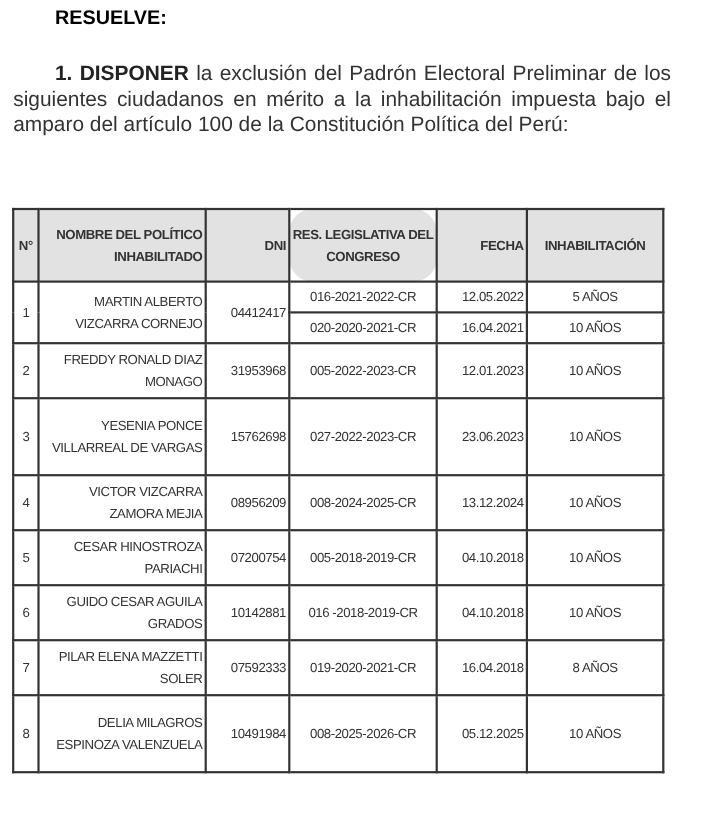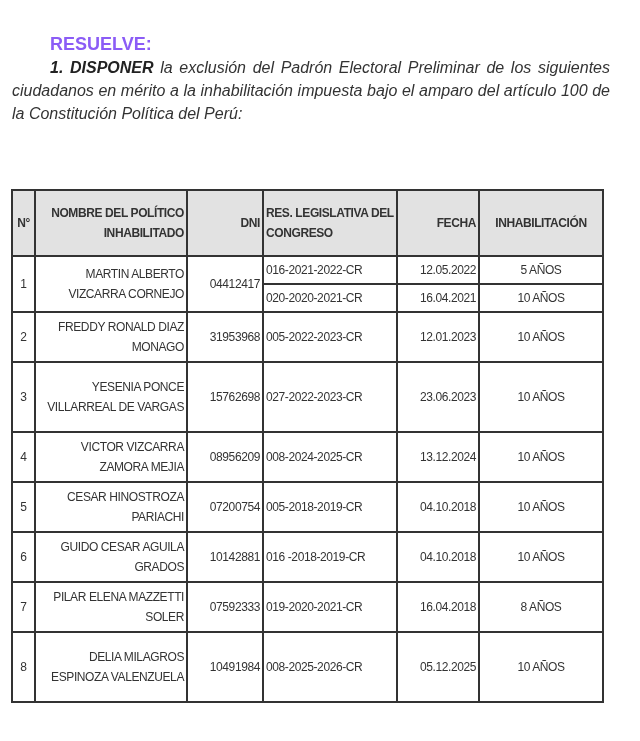--- a/index.html
+++ b/index.html
@@ -4,46 +4,45 @@
   <style>
     html, body { margin: 0; padding: 0; background: #ffffff; }
     body {
       width: 640px; height: 741px; overflow: hidden;
       font-family: "Liberation Sans", sans-serif;
       color: #222;
       position: relative;
     }
     .heading {
       position: absolute; left: 50px; top: 6px;
-      font-weight: bold; font-size: 18px; color: #8b5cf6; margin-top: 28px;
+      font-weight: bold; font-size: 18px; color: #000000;
     }
     .para {
       position: absolute; left: 12px; top: 56px; width: 598px;
-      font-size: 16px; line-height: 23px; text-align: justify;
+      font-size: 19px; line-height: 23px; text-align: justify;
       color: #333;
-      font-style: italic;
     }
     .para .num { padding-left: 38px; font-weight: bold; color: #222; }
     .para .kw { font-weight: bold; color: #222; }
     table {
       position: absolute; left: 11px; top: 189px;
       border-collapse: collapse;
       font-size: 12px; color: #333;
       letter-spacing: -0.4px;
     }
     th, td { border: 2px solid #333; padding: 0 2px; }
     th {
       background: #e2e2e2; font-weight: bold; text-align: center;
       line-height: 20px; font-size: 12px;
     }
     td { line-height: 20px; }
     .c-n { width: 17px; text-align: center; }
     .c-name { width: 146px; text-align: right; }
     .c-dni { width: 70px; text-align: right; }
-    .c-res { width: 128px; text-align: left; }
+    .c-res { width: 128px; text-align: center; border-radius: 21px; }
     .c-date { width: 76px; text-align: right; }
     .c-inh { width: 118px; text-align: center; }
   </style>
 </head>
 <body>
 
 <div class="heading">RESUELVE:</div>
 
 <div class="para"><span class="num">1.</span> <span class="kw">DISPONER</span><span> la exclusión del Padrón Electoral Preliminar de los siguientes ciudadanos en mérito a la inhabilitación impuesta bajo el amparo del artículo 100 de la Constitución Política del Perú:</span></div>
 

